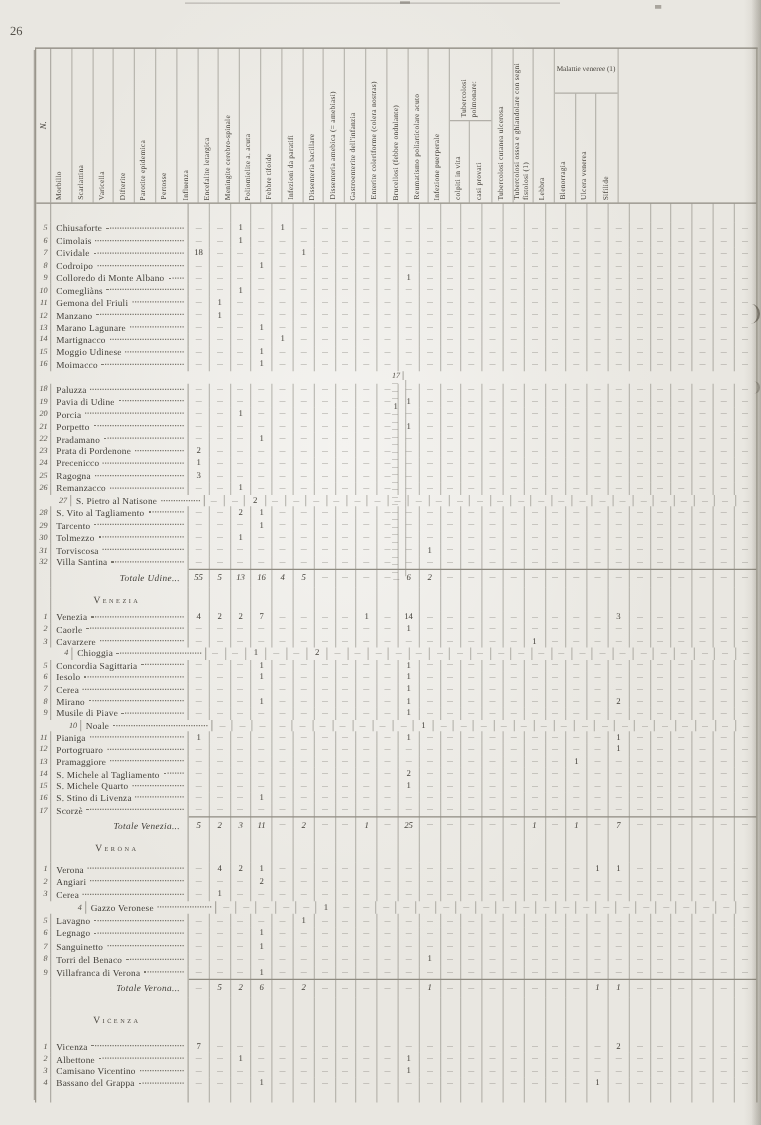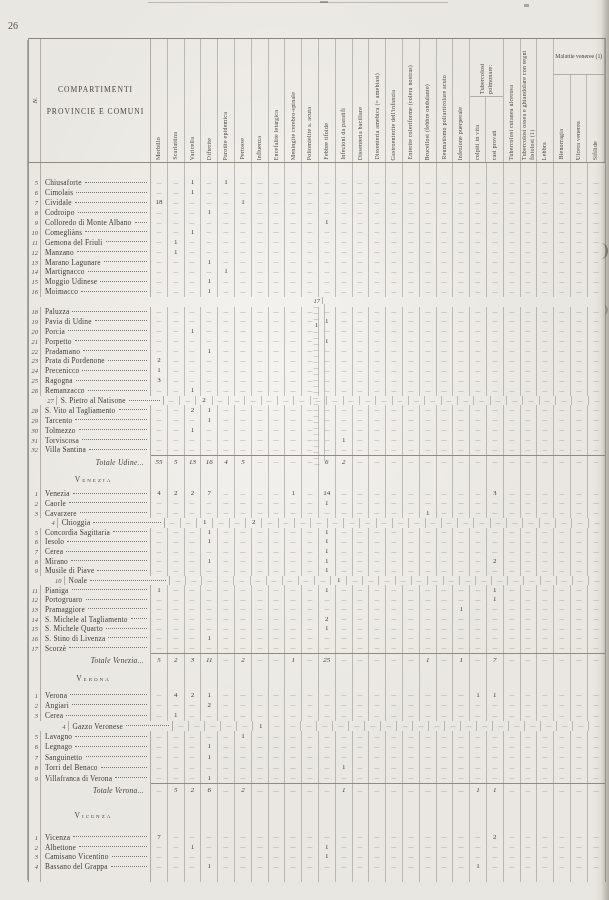--- a/index.html
+++ b/index.html
@@ -70,24 +70,20 @@
 <div class="pagenum">26</div>
 <div class="topline"></div>
 <div class="speck" style="top:1px;left:320px;width:8px;height:2px;"></div>
 <div class="speck" style="top:4px;left:524px;width:5px;height:3px;"></div>
 
 <div class="tbl" id="tbl">
   <div class="hdr" id="hdr">
     <div class="hN">
         <span>N.</span>
       </div>
-    <div class="hTitle">
-      <div>COMPARTIMENTI</div>
-      <div>PROVINCIE E COMUNI</div>
-    </div>
   <div class="hcol">
         <div class="vlab">Morbillo</div>
       </div>
       <div class="hcol">
         <div class="vlab">Scarlattina</div>
       </div>
       <div class="hcol">
         <div class="vlab">Varicella</div>
       </div>
       <div class="hcol">

